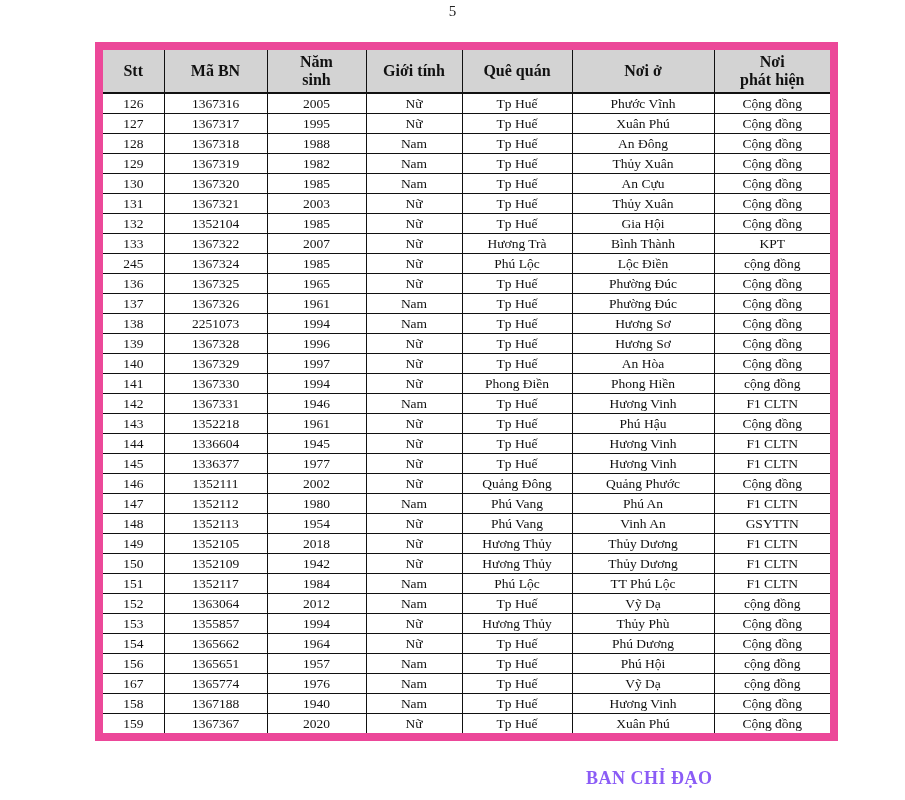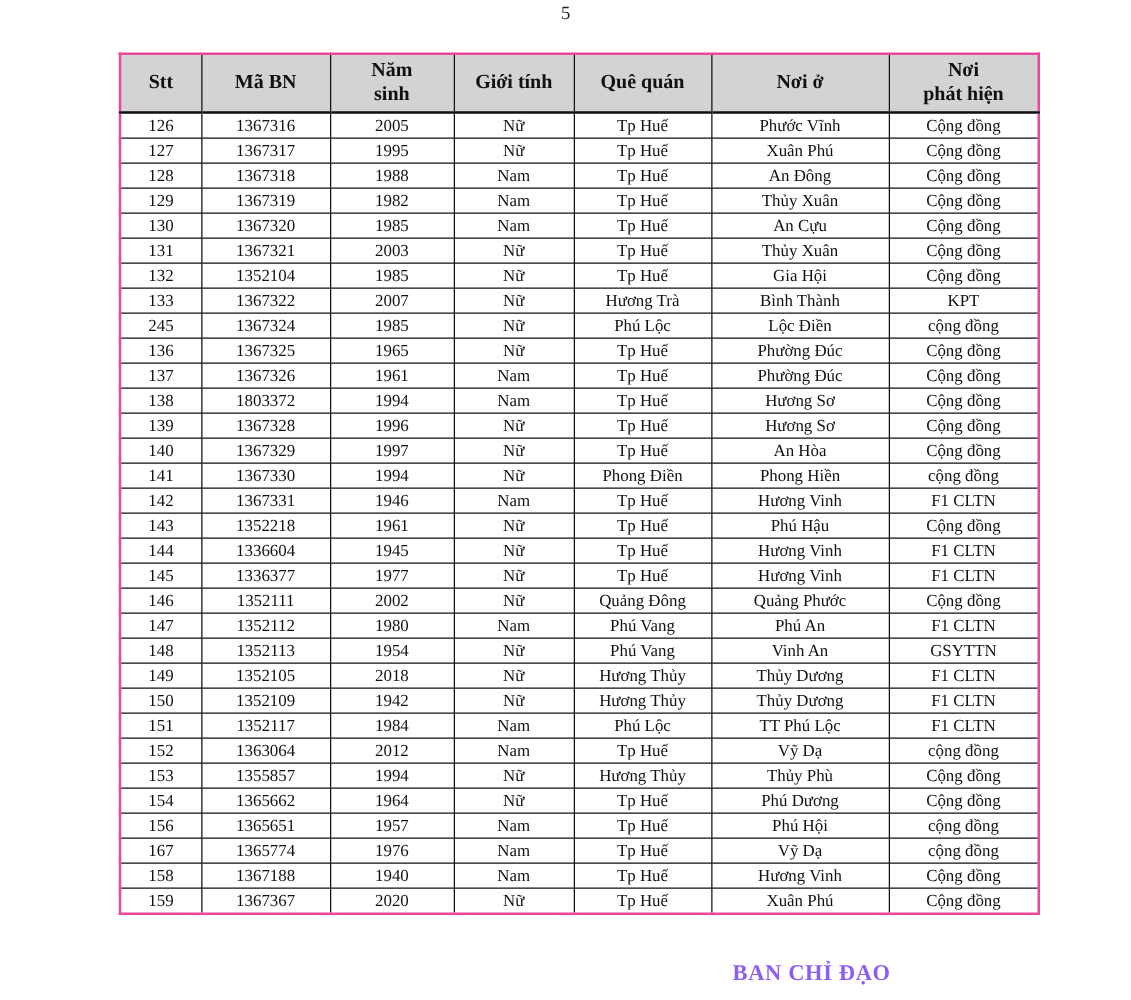--- a/index.html
+++ b/index.html
@@ -21,21 +21,21 @@
   }
   .table-wrap {
     position: absolute;
     top: 42px; left: 95px;
     width: 735px;
   }
   table.patient-table {
     width: 735px;
     border-collapse: collapse;
     table-layout: fixed;
-    border: 2px solid #ec4899;
+    border: 8px solid #ec4899;
   }
   table.patient-table th {
     background: #d3d3d3;
     border: 1px solid #111;
     border-bottom: 2px solid #111;
     font-weight: bold;
     font-size: 16px;
     height: 47px;
     text-align: center;
     vertical-align: middle;
@@ -187,21 +187,21 @@
           <td>137</td>
           <td>1367326</td>
           <td>1961</td>
           <td>Nam</td>
           <td>Tp Huế</td>
           <td>Phường Đúc</td>
           <td>Cộng đồng</td>
         </tr>
         <tr>
           <td>138</td>
-          <td>1803372</td>
+          <td>2251073</td>
           <td>1994</td>
           <td>Nam</td>
           <td>Tp Huế</td>
           <td>Hương Sơ</td>
           <td>Cộng đồng</td>
         </tr>
         <tr>
           <td>139</td>
           <td>1367328</td>
           <td>1996</td>

